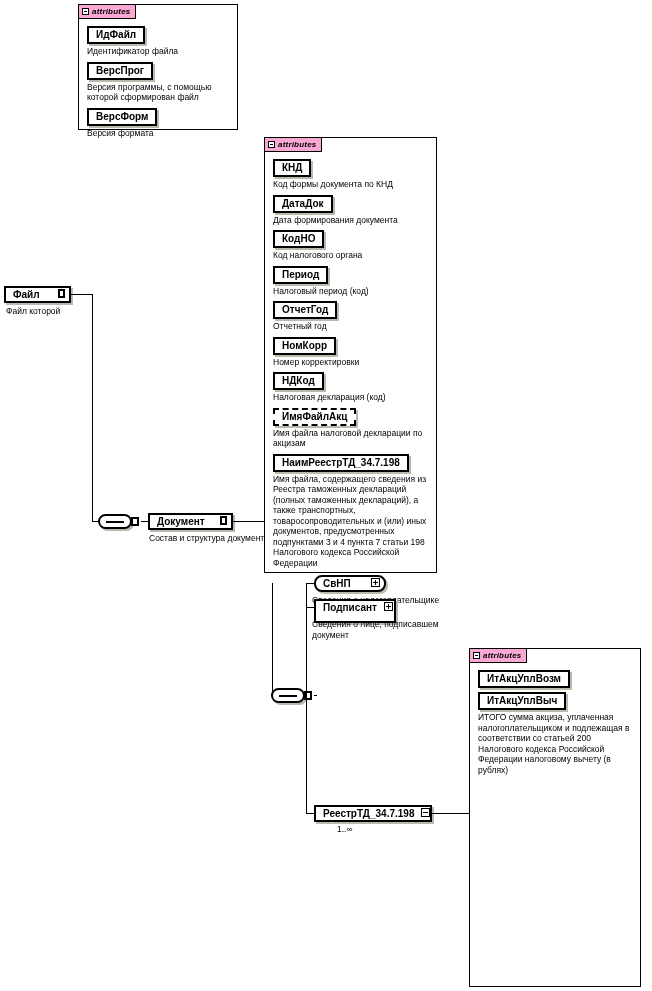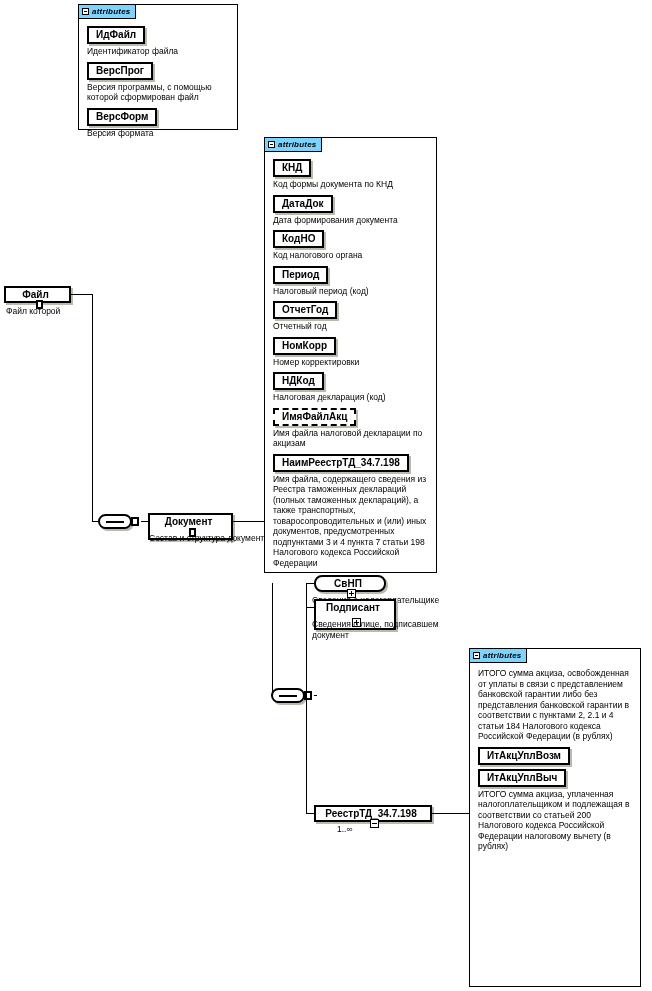--- a/index.html
+++ b/index.html
@@ -7,21 +7,21 @@
     width:652px;height:991px;position:relative;overflow:hidden;
     font-family:"Liberation Sans","DejaVu Sans",sans-serif;
     color:#000;
   }
   .canvas{position:absolute;left:0;top:0;width:652px;height:991px;}
 
   
   .attr-panel{position:absolute;border:1px solid #000;background:#fff;box-sizing:border-box;}
   .attr-tab{
     position:absolute;top:-1px;left:-1px;height:15px;
-    border:1px solid #000;background:#7dd3fc;box-sizing:border-box;
+    border:1px solid #000;background:#f9a8d4;box-sizing:border-box;
     display:flex;align-items:center;gap:3px;padding:0 5px 0 3px;
   }
   .attr-tab .lbl{font-style:italic;font-weight:bold;font-size:8px;letter-spacing:.2px;}
   .minusbox{
     width:7px;height:7px;border:1px solid #000;box-sizing:border-box;
     position:relative;background:#fff;flex:none;
   }
   .minusbox:before{content:"";position:absolute;left:1px;right:1px;top:2px;height:1px;background:#000;}
   .plusbox{
     width:9px;height:9px;border:1px solid #000;box-sizing:border-box;
@@ -51,25 +51,24 @@
   .chip-row{margin-bottom:1px;}
   .desc{
     font-size:8.5px;line-height:10.5px;color:#000;
     margin:0 0 3px 0;max-width:100%;
   }
 
   
   .node{
     position:absolute;border:2px solid #000;background:#fff;
     box-shadow:2px 2px 0 0 #b9b9ae;
-    display:flex;align-items:center;justify-content:space-between;
+    display:flex;align-items:flex-start;justify-content:space-between;
     font-size:10px;font-weight:bold;
     padding:1px 4px 1px 7px;box-sizing:border-box;
     white-space:nowrap;
-    flex-direction:column;
   }
   .node .nm{margin-right:7px;}
   .node-desc{position:absolute;font-size:8.5px;line-height:10.5px;}
   .card{position:absolute;font-size:8.5px;}
 
   
   .ln{position:absolute;background:#000;}
   .lnh{height:1px;}
   .lnv{width:1px;}
 
@@ -119,21 +118,21 @@
 
   <div class="ln lnh" style="left:71px;top:294px;width:22px;"></div>
   <div class="ln lnv" style="left:92px;top:294px;height:228px;"></div>
   <div class="ln lnh" style="left:92px;top:521px;width:7px;"></div>
 
   <div class="seq" style="left:98px;top:514px;">
     <span class="knob"></span>
   </div>
   <div class="ln lnh" style="left:141px;top:521px;width:8px;"></div>
 
-  <div class="node" style="left:148px;top:513px;width:85px;height:27px;">
+  <div class="node" style="left:148px;top:513px;width:85px;height:17px;">
     <span class="nm">Документ</span>
     <span class="knob2"></span>
   </div>
   <div class="node-desc" style="left:149px;top:533px;width:130px;">Состав и структура документа</div>
 
   <div class="ln lnh" style="left:233px;top:521px;width:40px;"></div>
 
   <div class="ln lnv" style="left:272px;top:140px;height:382px;"></div>
   <div class="ln lnh" style="left:272px;top:140px;width:5px;"></div>
 
@@ -175,21 +174,21 @@
   <div class="ln lnv" style="left:306px;top:583px;height:25px;"></div>
   <div class="ln lnh" style="left:306px;top:583px;width:9px;"></div>
   <div class="ln lnh" style="left:306px;top:607px;width:9px;"></div>
 
   <div class="node" style="left:314px;top:575px;width:72px;height:17px;border-radius:8px;">
     <span class="nm">СвНП</span>
     <span class="plusbox"></span>
   </div>
   <div class="node-desc" style="left:312px;top:595px;width:180px;">Сведения о налогоплательщике</div>
 
-  <div class="node" style="left:314px;top:599px;width:82px;height:31px;">
+  <div class="node" style="left:314px;top:599px;width:82px;height:24px;">
     <span class="nm">Подписант</span>
     <span class="plusbox"></span>
   </div>
   <div class="node-desc" style="left:312px;top:619px;width:140px;">Сведения о лице, подписавшем документ</div>
 
   <div class="ln lnv" style="left:272px;top:583px;height:113px;"></div>
   <div class="ln lnh" style="left:272px;top:695px;width:4px;"></div>
   <div class="seq" style="left:271px;top:688px;">
     <span class="knob"></span>
   </div>
@@ -207,21 +206,20 @@
   <div class="ln lnh" style="left:432px;top:813px;width:44px;"></div>
   <div class="ln lnv" style="left:475px;top:652px;height:162px;"></div>
   <div class="ln lnh" style="left:475px;top:652px;width:5px;"></div>
 
   <div class="attr-panel" style="left:469px;top:648px;width:172px;height:339px;">
     <div class="attr-tab">
       <span class="minusbox"></span>
       <span class="lbl">attributes</span>
     </div>
     <div class="attr-body">
-      <div class="desc">ИТОГО сумма акциза, освобожденная от уплаты в связи с представлением банковской гарантии либо без представления банковской гарантии в соответствии с пунктами 2, 2.1 и 4 статьи 184 Налогового кодекса Российской Федерации (в рублях)</div>
 
       <div class="chip-row"><span class="chip">ИтАкцУплВозм</span></div>
 
       <div class="chip-row"><span class="chip">ИтАкцУплВыч</span></div>
       <div class="desc">ИТОГО сумма акциза, уплаченная налогоплательщиком и подлежащая в соответствии со статьей 200 Налогового кодекса Российской Федерации налоговому вычету (в рублях)</div>
     </div>
   </div>
 
 </div>
 

